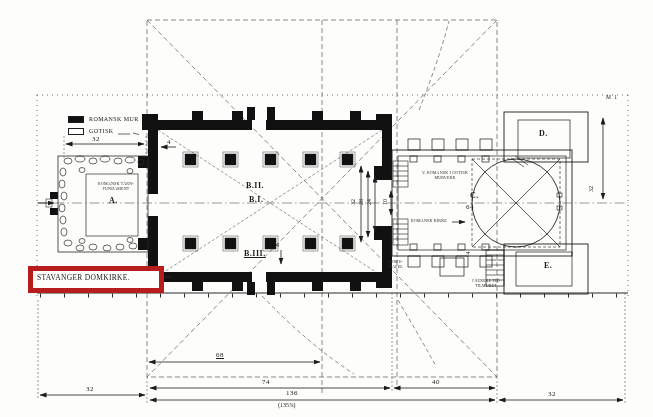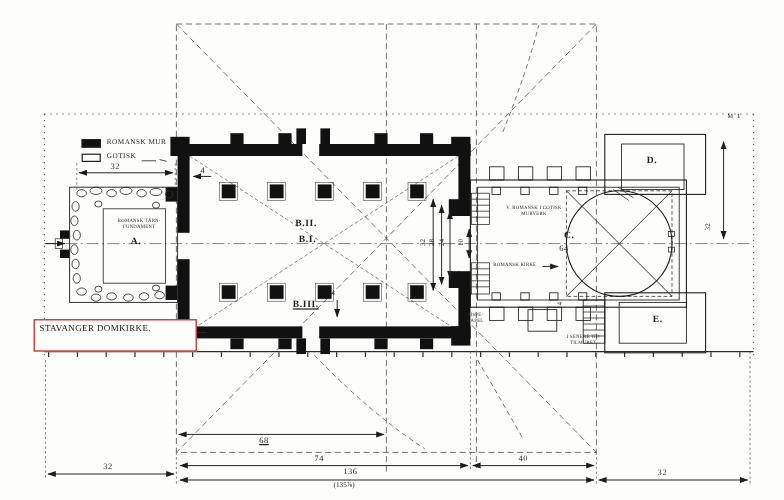--- a/index.html
+++ b/index.html
@@ -14,21 +14,21 @@
   .dimtxt{font-size:7px;letter-spacing:.5px;}
   .dimsmall{font-size:6px;}
   .rot{transform:rotate(-90deg);transform-origin:center;}
   .micro{font-size:4px;letter-spacing:.2px;color:#2a2a28;text-align:center;line-height:1.15;}
   .legend-row{position:absolute;display:flex;align-items:center;gap:5px;height:8px;}
   .swatch{width:16px;height:7px;border:1px solid #1c1c1c;box-sizing:border-box;}
   .swatch.filled{background:#111;}
   .legend-txt{font-size:6px;letter-spacing:.4px;}
   .titleblock{
     position:absolute;left:28px;top:266px;width:136px;height:27px;
-    border:1px solid #b91c1c;box-sizing:border-box;padding:2px 4px 0 4px;
+    border:5px solid #b91c1c;box-sizing:border-box;padding:2px 4px 0 4px;
     font-size:7.5px;letter-spacing:.3px;line-height:1.25;background:#fdfdfb;
   }
   .plate{font-size:5.5px;letter-spacing:1px;}
 </style>
 </head>
 <body>
 
 <div class="sheet">
 
 <svg width="653" height="417" viewBox="0 0 653 417" fill="none" stroke-linecap="butt">
@@ -245,21 +245,21 @@
 <div class="lbl room" style="left:109px;top:197px;">A.</div>
 <div class="lbl room" style="left:249px;top:196px;">B.I.</div>
 <div class="lbl room" style="left:246px;top:138px;margin-top:44px;">B.II.</div>
 <div class="lbl room" style="left:244px;top:250px;text-decoration:underline;">B.III.</div>
 <div class="lbl room" style="left:470px;top:192px;">C.</div>
 <div class="lbl room" style="left:539px;top:130px;">D.</div>
 <div class="lbl room" style="left:544px;top:262px;">E.</div>
 
 <div class="lbl dimtxt" style="left:92px;top:136px;">32</div>
 <div class="lbl dimtxt" style="left:167px;top:139px;">4</div>
-<div class="lbl dimtxt" style="left:216px;top:364px;text-decoration:underline;">68</div>
+<div class="lbl dimtxt" style="left:216px;top:352px;text-decoration:underline;">68</div>
 <div class="lbl dimtxt" style="left:262px;top:379px;">74</div>
 <div class="lbl dimtxt" style="left:432px;top:379px;">40</div>
 <div class="lbl dimtxt" style="left:86px;top:386px;">32</div>
 <div class="lbl dimtxt" style="left:286px;top:390px;">136</div>
 <div class="lbl dimsmall" style="left:278px;top:402px;">(135⅞)</div>
 <div class="lbl dimtxt" style="left:548px;top:391px;">32</div>
 <div class="lbl dimtxt" style="left:466px;top:204px;">64</div>
 <div class="lbl dimsmall rot" style="left:350px;top:199px;">32</div>
 <div class="lbl dimsmall rot" style="left:358px;top:199px;">28</div>
 <div class="lbl dimsmall rot" style="left:366px;top:199px;">24</div>

